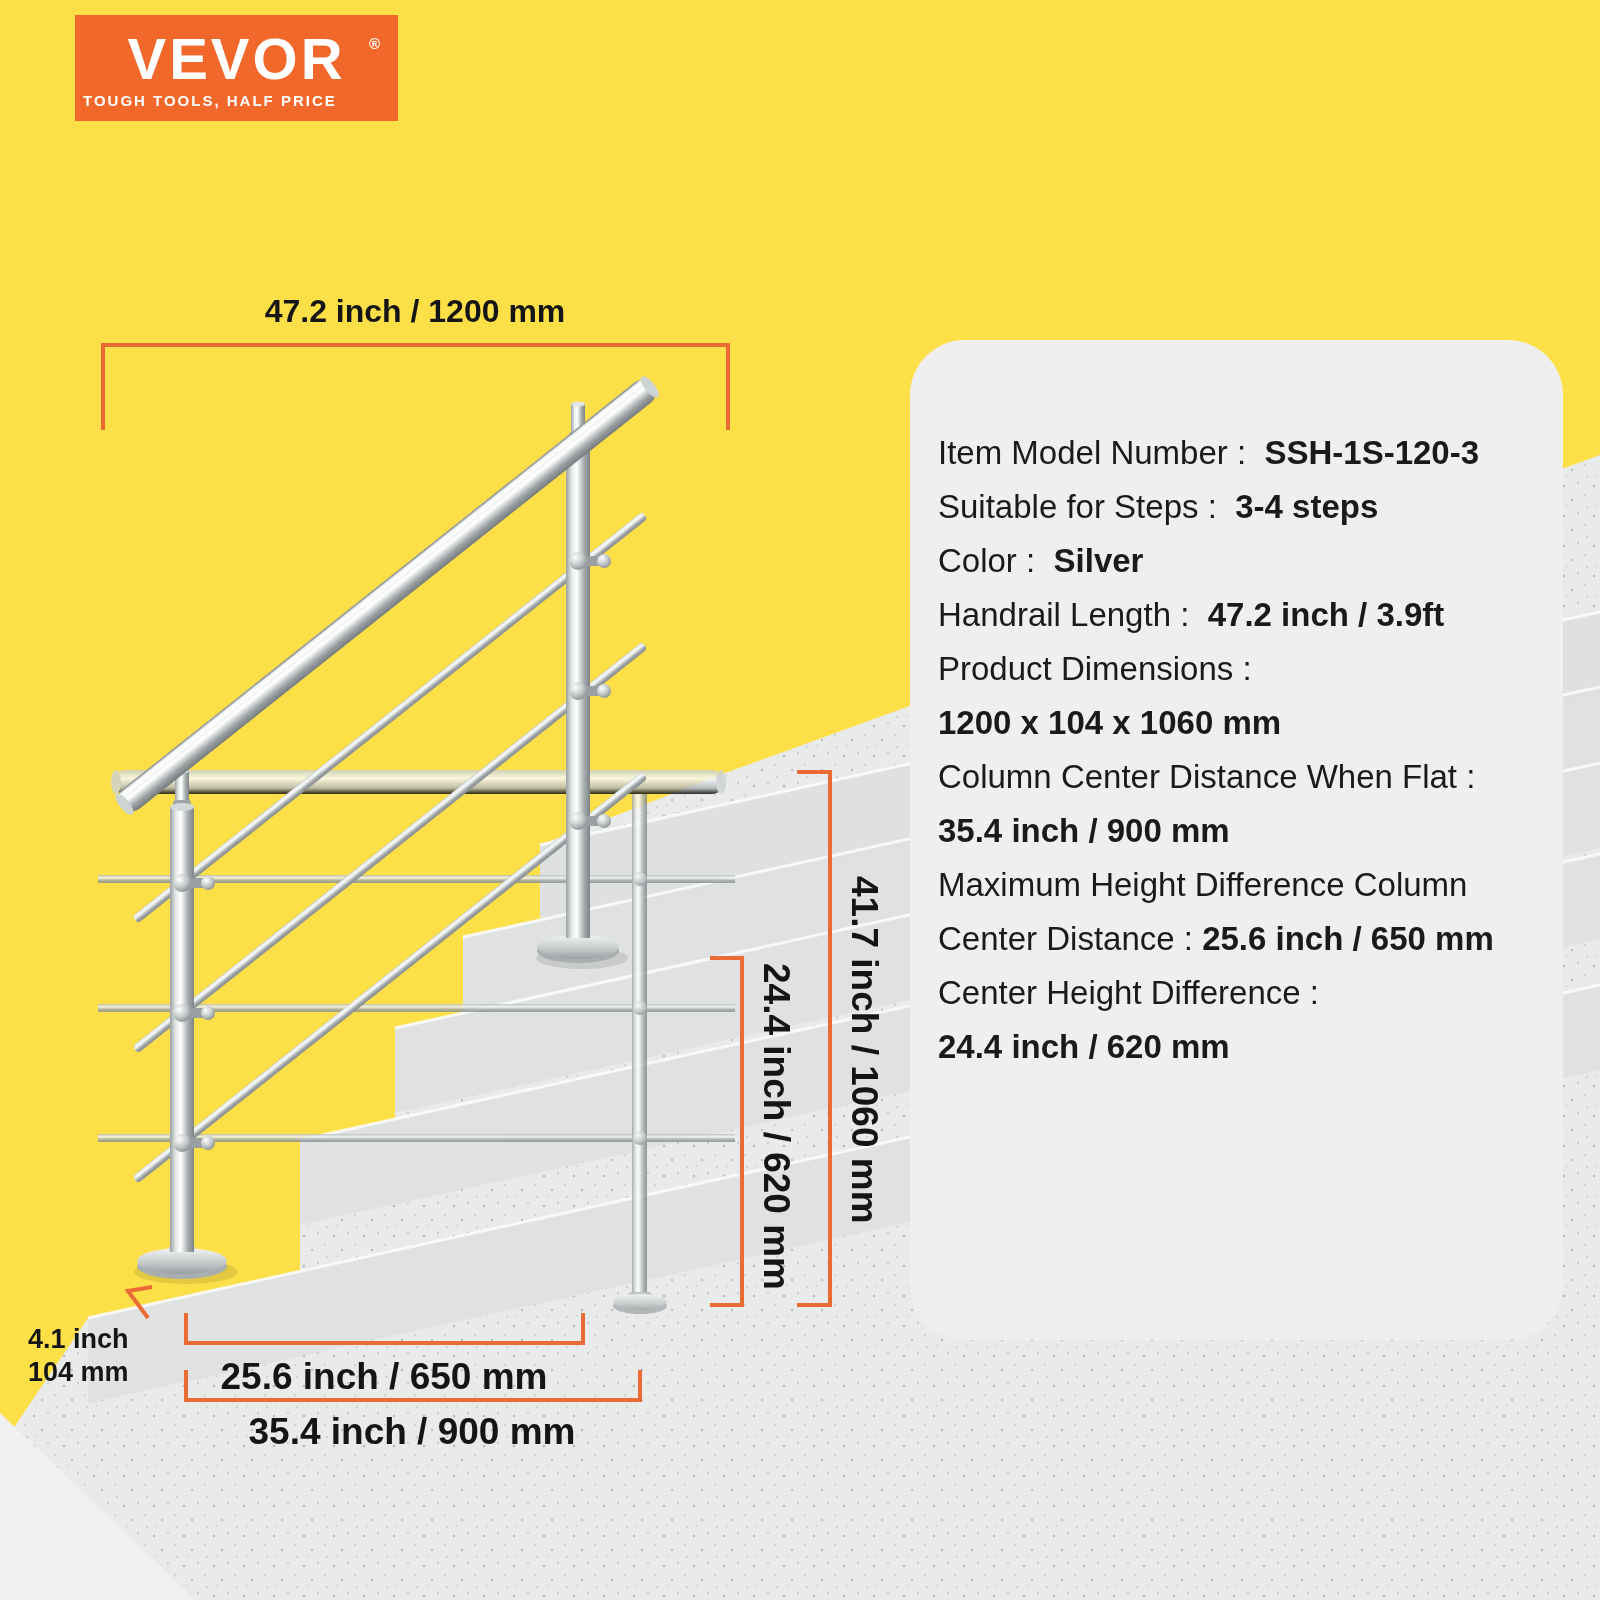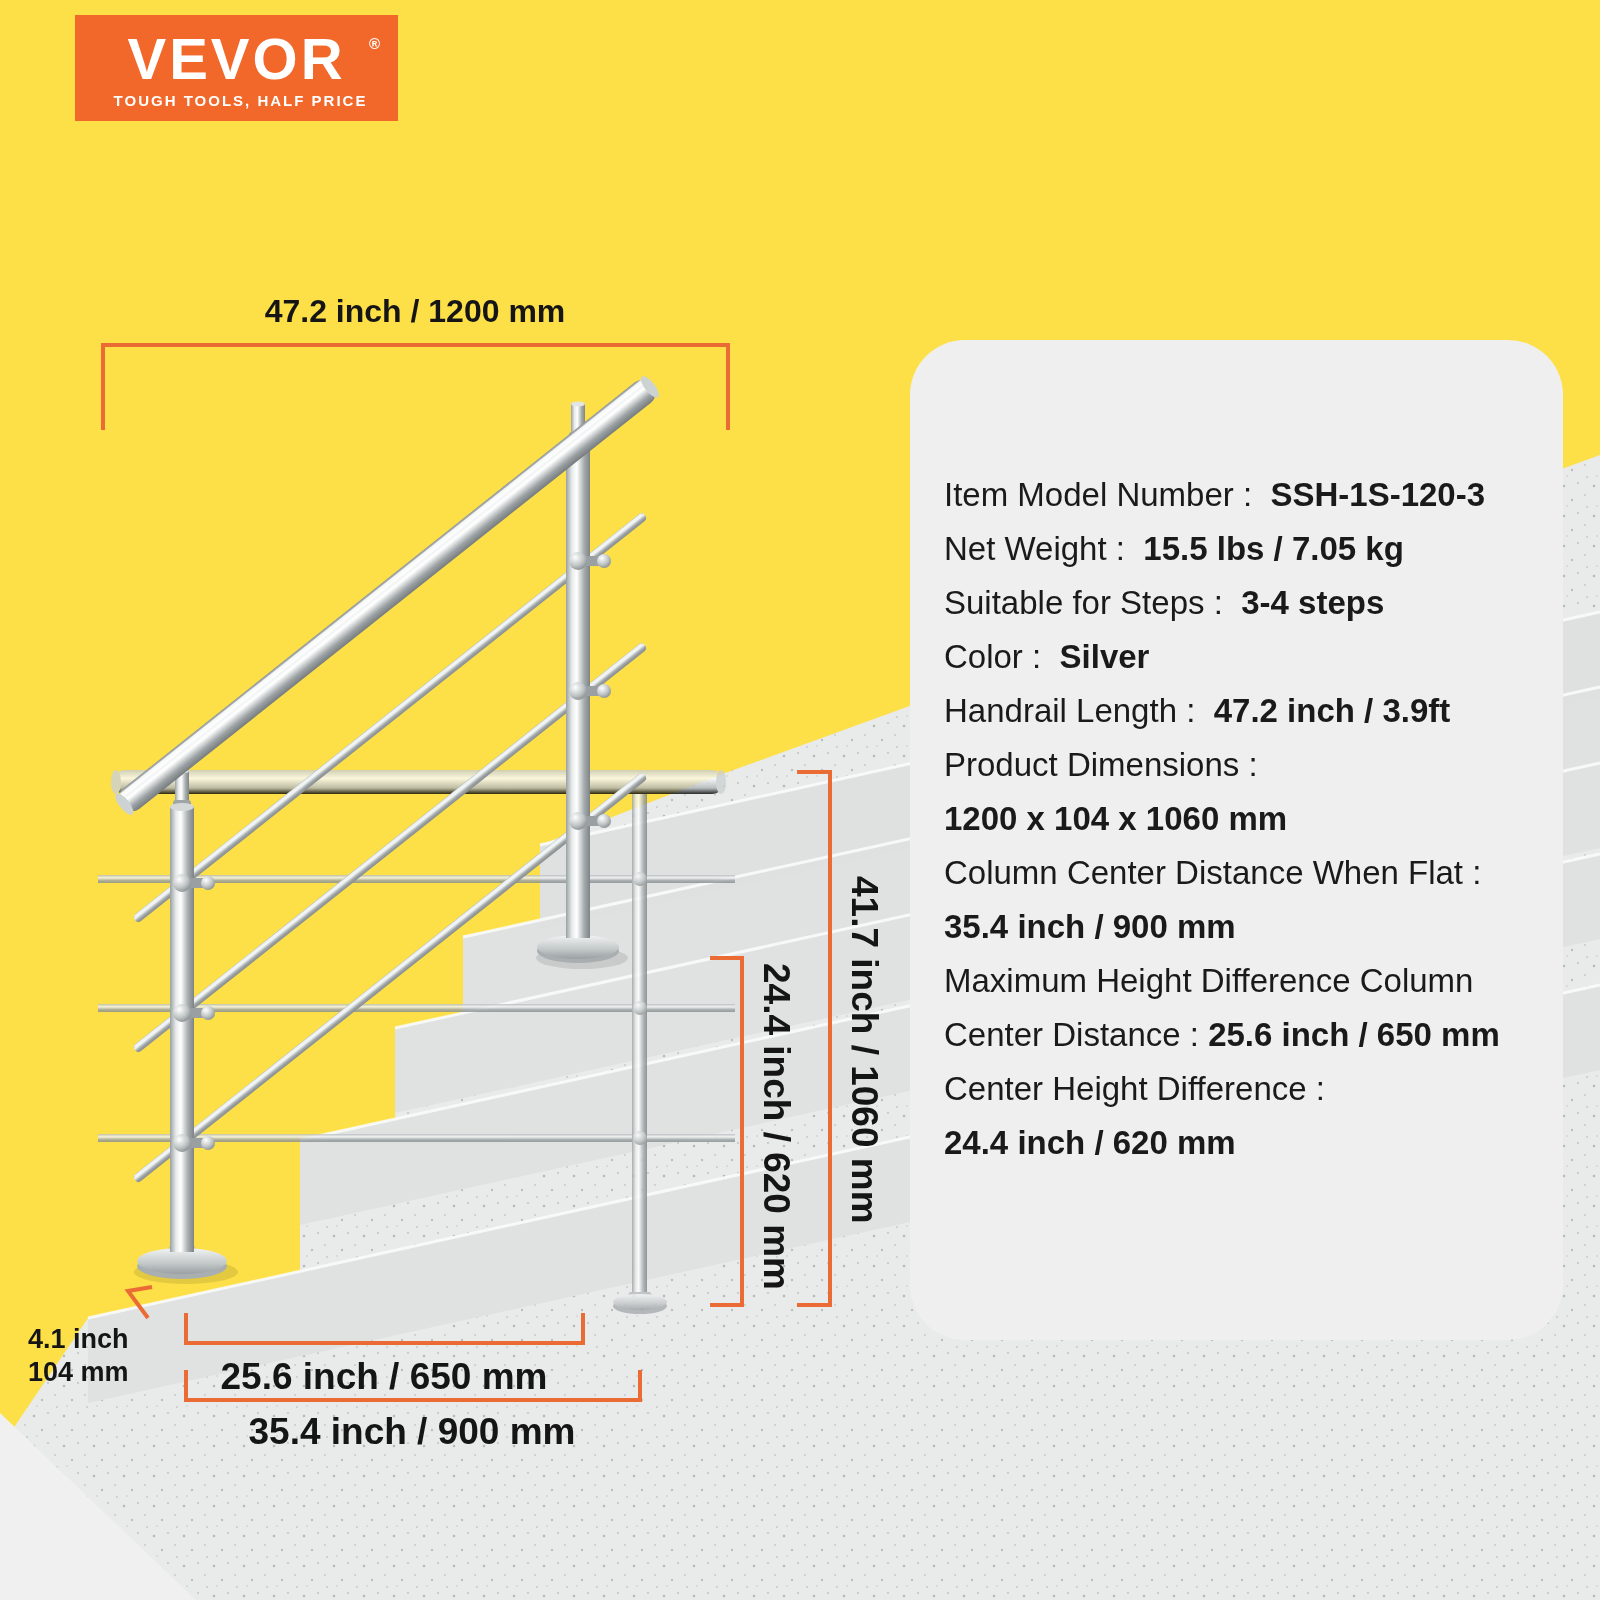--- a/index.html
+++ b/index.html
@@ -5,37 +5,37 @@
   html,body{margin:0;padding:0;background:#ffffff;}
   .canvas{
     position:relative;width:1600px;height:1600px;background:#fde047;overflow:hidden;
     font-family:"Liberation Sans", sans-serif;color:#161616;padding-left:25px;
   }
   
   .logo{position:absolute;left:75px;top:15px;width:323px;height:106px;background:var(--accent,#F2682A);}
   .logo-name{position:absolute;left:0;right:0;top:10px;text-align:center;color:#fff;
     font-size:58px;font-weight:900;letter-spacing:3px;}
   .logo-reg{position:absolute;right:18px;top:20px;color:#fff;font-size:15px;font-weight:bold;}
-  .logo-tag{position:absolute;left:8px;right:0;bottom:12px;text-align:center;color:#fff;
+  .logo-tag{position:absolute;left:8px;right:0;bottom:12px;color:#fff;
     font-size:15px;font-weight:bold;letter-spacing:2px;white-space:nowrap;}
   
   svg.scene{position:absolute;left:0;top:0;}
   .dim{stroke:var(--dim-color,#EB6B35);stroke-width:4;fill:none;}
   
   .dim-label{position:absolute;font-weight:bold;color:#151515;white-space:nowrap;}
   .dl-top{left:415px;top:293px;transform:translateX(-50%);font-size:32px;}
   .dl-v1{left:843px;top:876px;font-size:37px;writing-mode:vertical-rl;}
   .dl-v2{left:755px;top:963px;font-size:37px;writing-mode:vertical-rl;}
   .dl-base{left:28px;top:1276px;font-size:27px;line-height:33px;margin-top:47px;}
   .dl-b1{left:384px;top:1356px;transform:translateX(-50%);font-size:37px;}
   .dl-b2{left:412px;top:1411px;transform:translateX(-50%);font-size:37px;}
   
   .spec-card{position:absolute;left:910px;top:340px;width:653px;height:1000px;
     background:var(--card-bg,#EFEFEF);border-radius:55px;}
-  .spec-lines{position:absolute;left:34px;top:86px;right:8px;margin-top:42px;}
+  .spec-lines{position:absolute;left:28px;top:86px;right:8px;}
   .spec-line{font-size:33px;line-height:54px;color:#1a1a1a;white-space:pre-wrap;}
   .spec-line .val{font-weight:bold;}
 </style>
 </head>
 <body>
 
 <div class="canvas">
 
   <svg class="scene" width="1600" height="1600" viewBox="0 0 1600 1600">
     <defs>
@@ -216,21 +216,20 @@
   <div class="dim-label dl-base">
     <div>4.1 inch</div>
     <div>104 mm</div>
   </div>
   <div class="dim-label dl-b1">25.6 inch / 650 mm</div>
   <div class="dim-label dl-b2">35.4 inch / 900 mm</div>
 
   <div class="spec-card">
     <div class="spec-lines" id="spec-lines">
         <div class="spec-line"><span class="lbl">Item Model Number :  </span><span class="val">SSH-1S-120-3</span></div>
-        <div class="spec-line"><span class="lbl">Net Weight :  </span><span class="val">15.5 lbs / 7.05 kg</span></div>
         <div class="spec-line"><span class="lbl">Suitable for Steps :  </span><span class="val">3-4 steps</span></div>
         <div class="spec-line"><span class="lbl">Color :  </span><span class="val">Silver</span></div>
         <div class="spec-line"><span class="lbl">Handrail Length :  </span><span class="val">47.2 inch / 3.9ft</span></div>
         <div class="spec-line"><span class="lbl">Product Dimensions : </span><span class="val"></span></div>
         <div class="spec-line"><span class="lbl"></span><span class="val">1200 x 104 x 1060 mm</span></div>
         <div class="spec-line"><span class="lbl">Column Center Distance When Flat : </span><span class="val"></span></div>
         <div class="spec-line"><span class="lbl"></span><span class="val">35.4 inch / 900 mm</span></div>
         <div class="spec-line"><span class="lbl">Maximum Height Difference Column </span><span class="val"></span></div>
         <div class="spec-line"><span class="lbl">Center Distance : </span><span class="val">25.6 inch / 650 mm</span></div>
         <div class="spec-line"><span class="lbl">Center Height Difference : </span><span class="val"></span></div>

